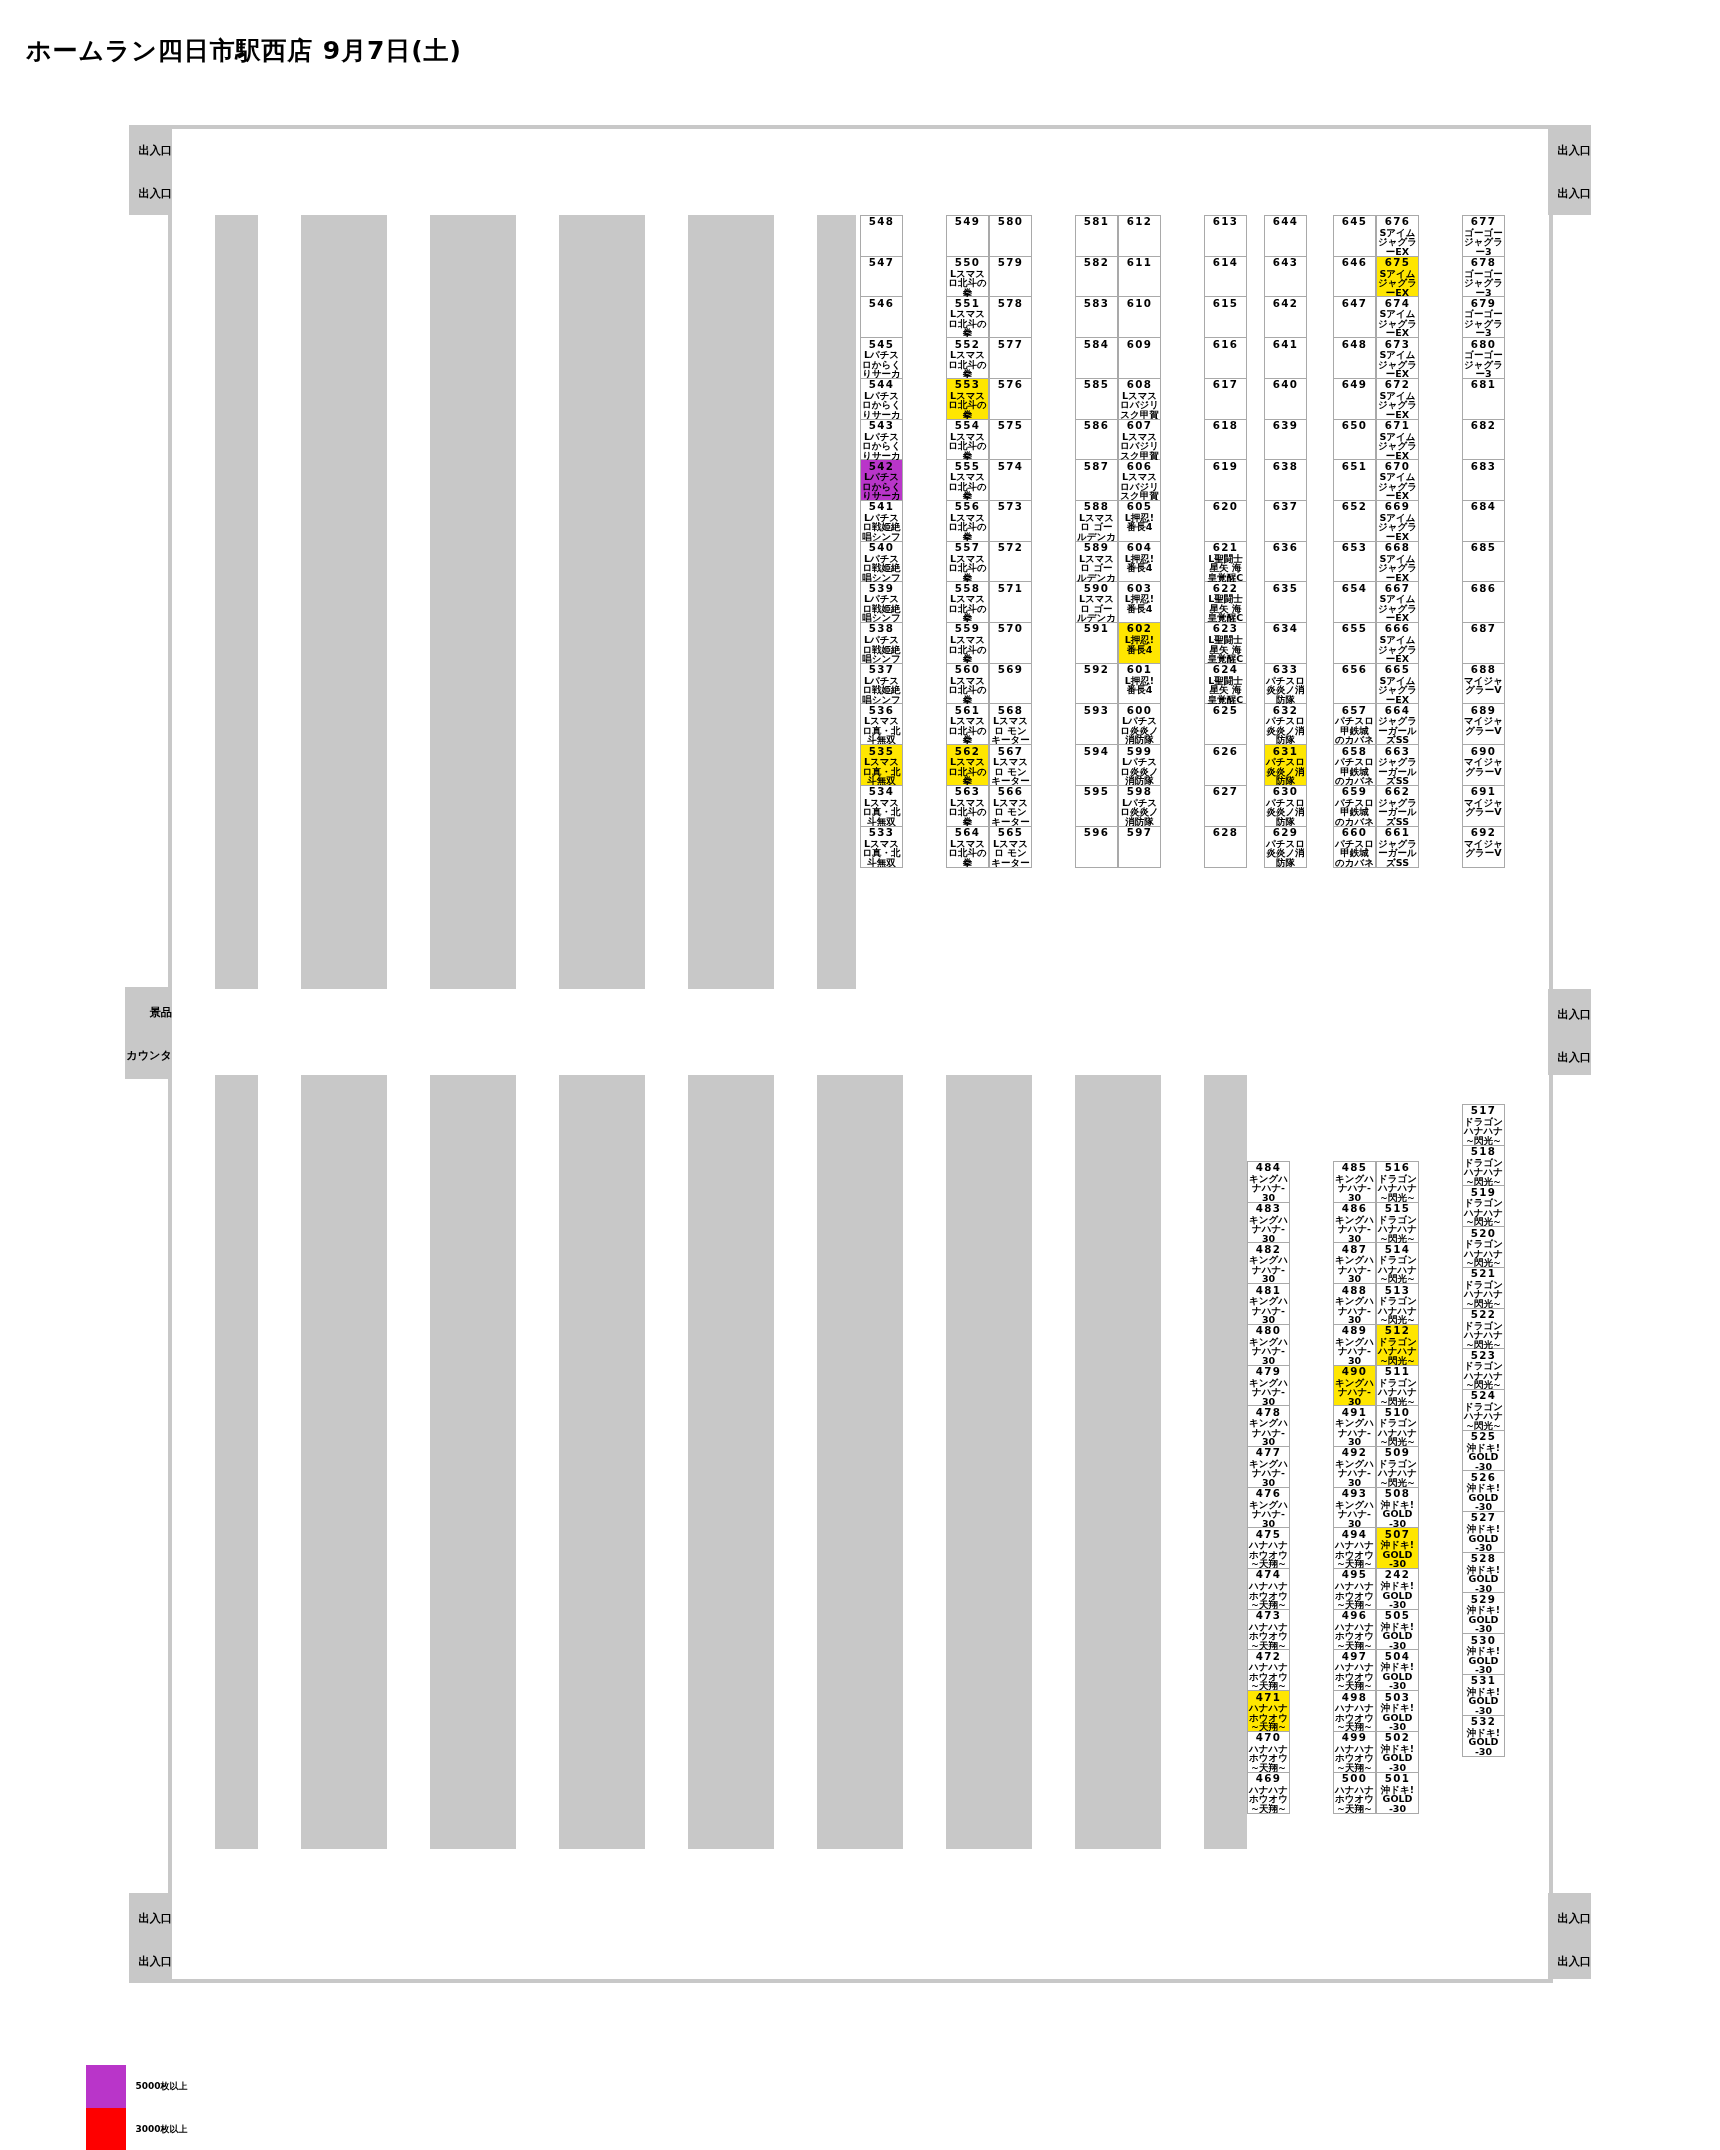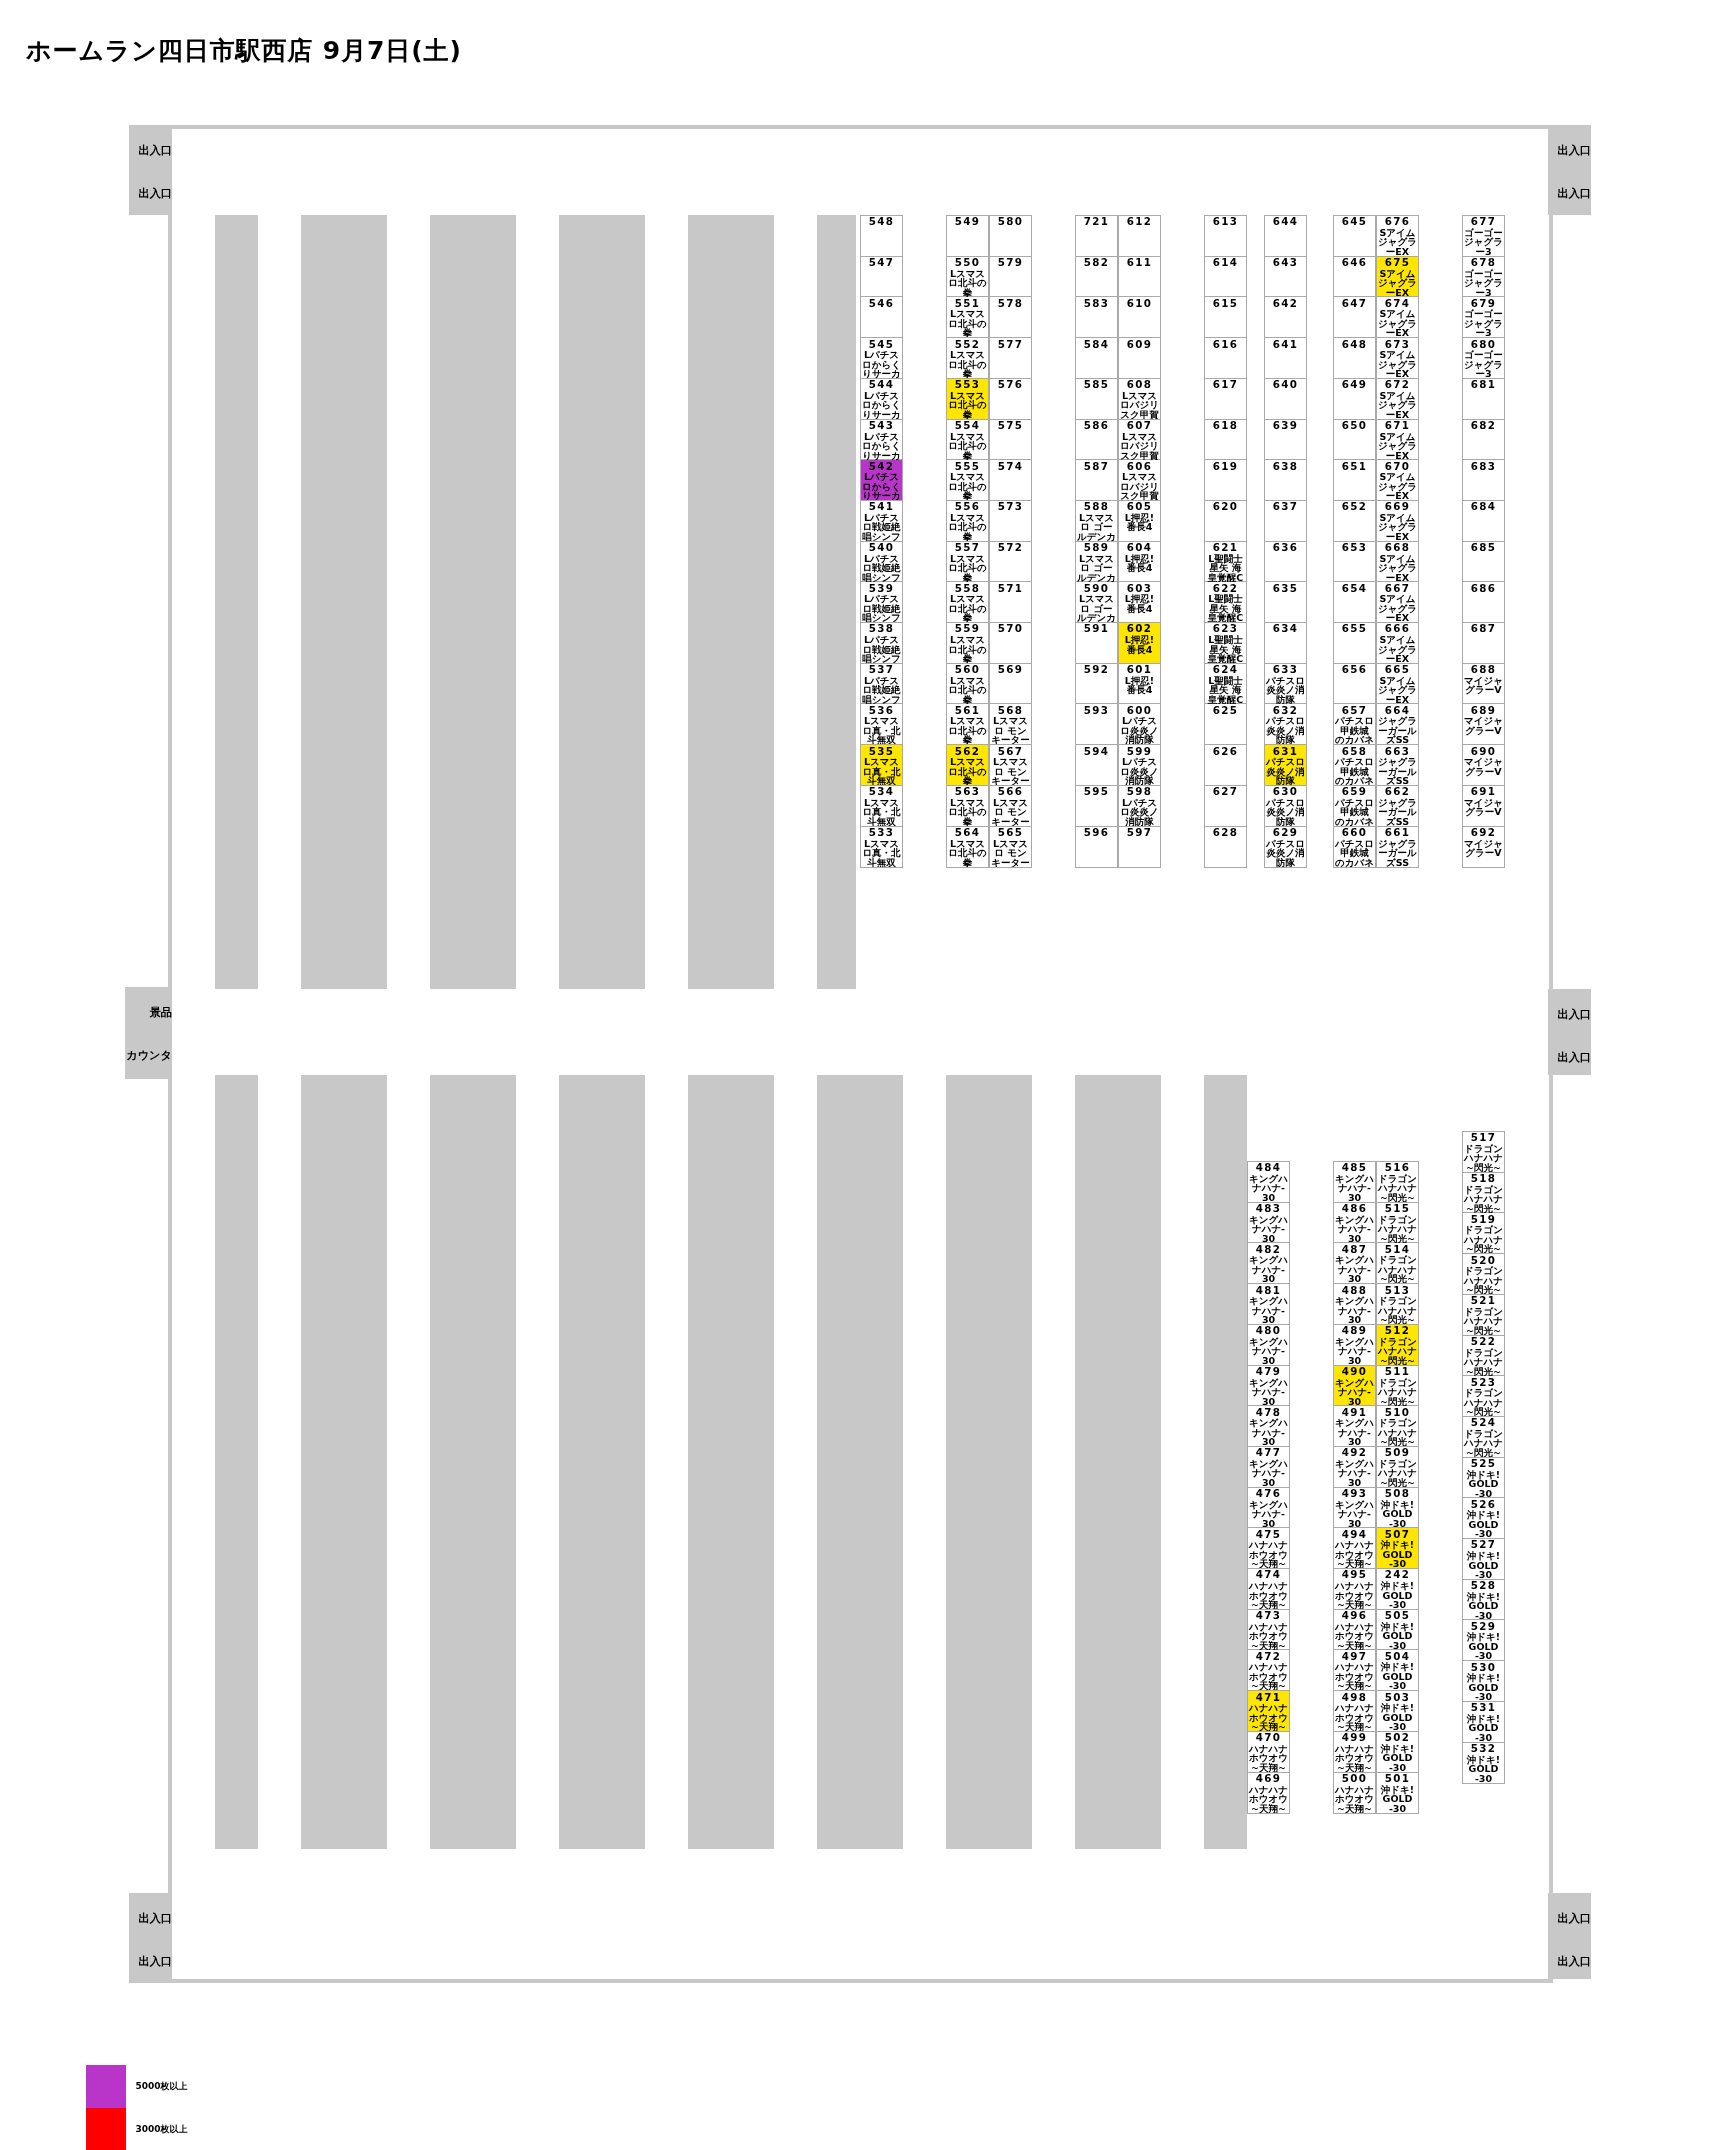--- a/index.html
+++ b/index.html
@@ -323,21 +323,21 @@
         </div>
         <div class="cell">
           <div class="num">565</div>
           <div class="ln">Lスマス</div>
           <div class="ln">ロ モン</div>
           <div class="ln">キーター</div>
         </div>
       </div>
       <div class="column" style="left: 1075px; top: 215px;">
         <div class="cell">
-          <div class="num">721</div>
+          <div class="num">581</div>
         </div>
         <div class="cell">
           <div class="num">582</div>
         </div>
         <div class="cell">
           <div class="num">583</div>
         </div>
         <div class="cell">
           <div class="num">584</div>
         </div>
@@ -1113,21 +1113,21 @@
           <div class="ln">GOLD</div>
           <div class="ln">-30</div>
         </div>
         <div class="cell">
           <div class="num">501</div>
           <div class="ln">沖ドキ!</div>
           <div class="ln">GOLD</div>
           <div class="ln">-30</div>
         </div>
       </div>
-      <div class="column" style="left: 1462px; top: 1131px;">
+      <div class="column" style="left: 1462px; top: 1104px;">
         <div class="cell">
           <div class="num">517</div>
           <div class="ln">ドラゴン</div>
           <div class="ln">ハナハナ</div>
           <div class="ln">~閃光~</div>
         </div>
         <div class="cell">
           <div class="num">518</div>
           <div class="ln">ドラゴン</div>
           <div class="ln">ハナハナ</div>

